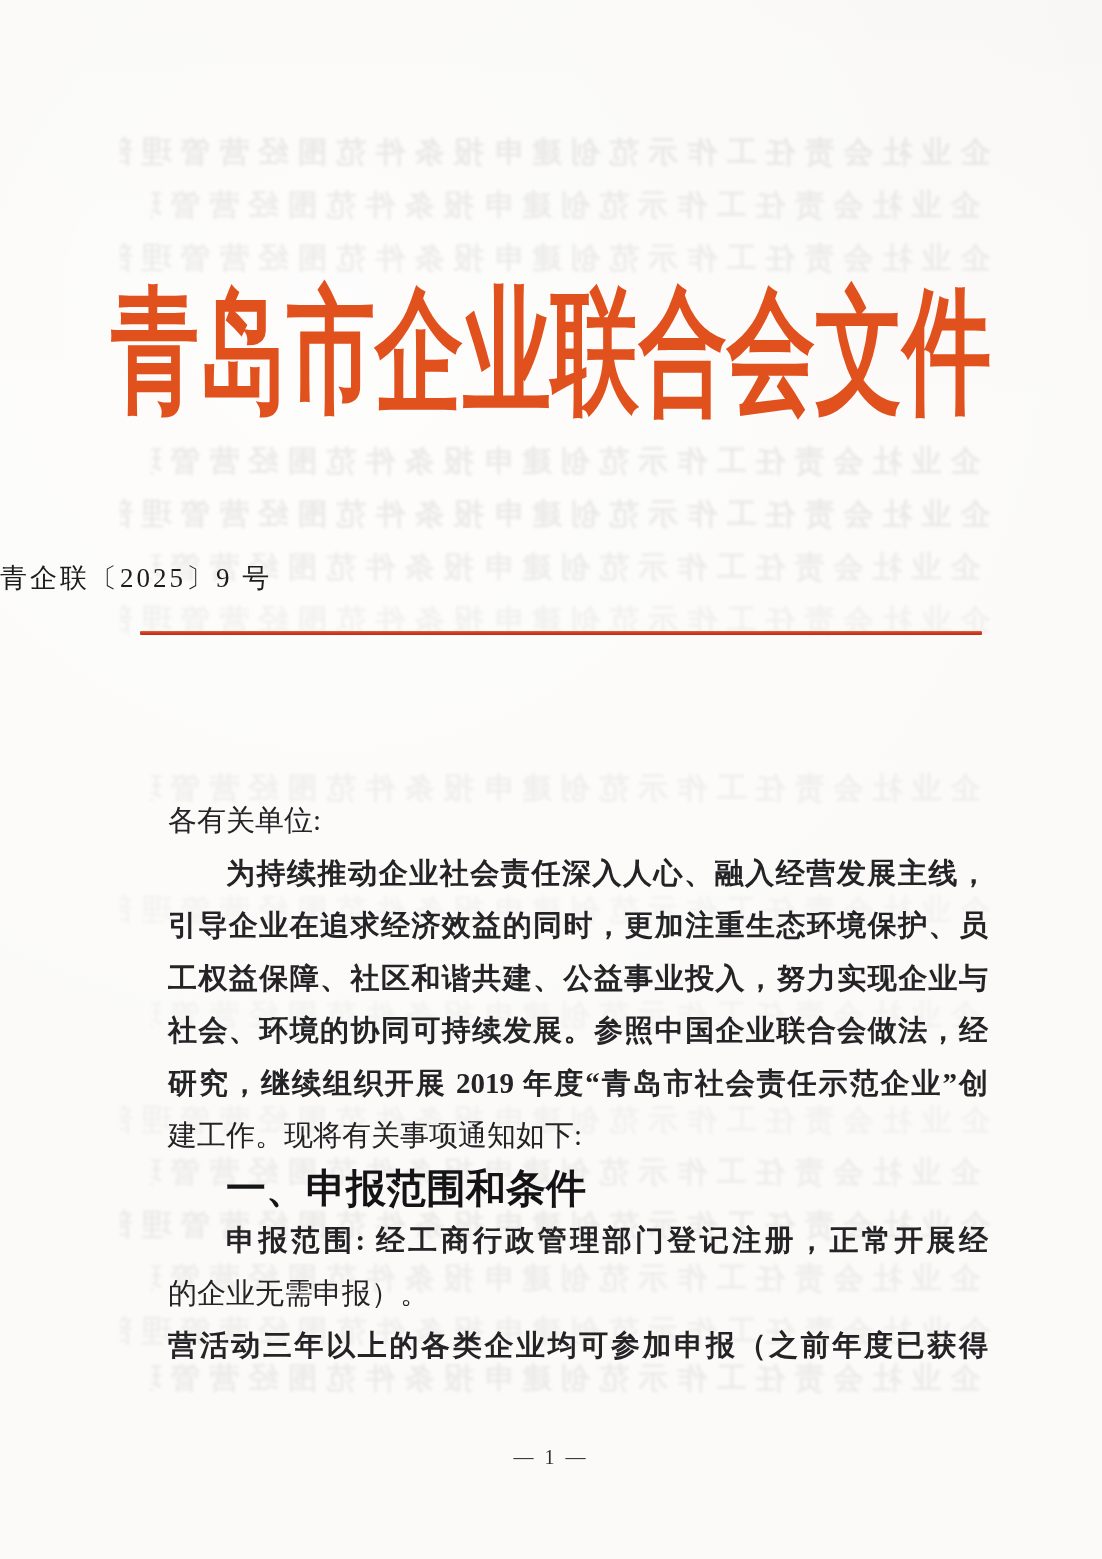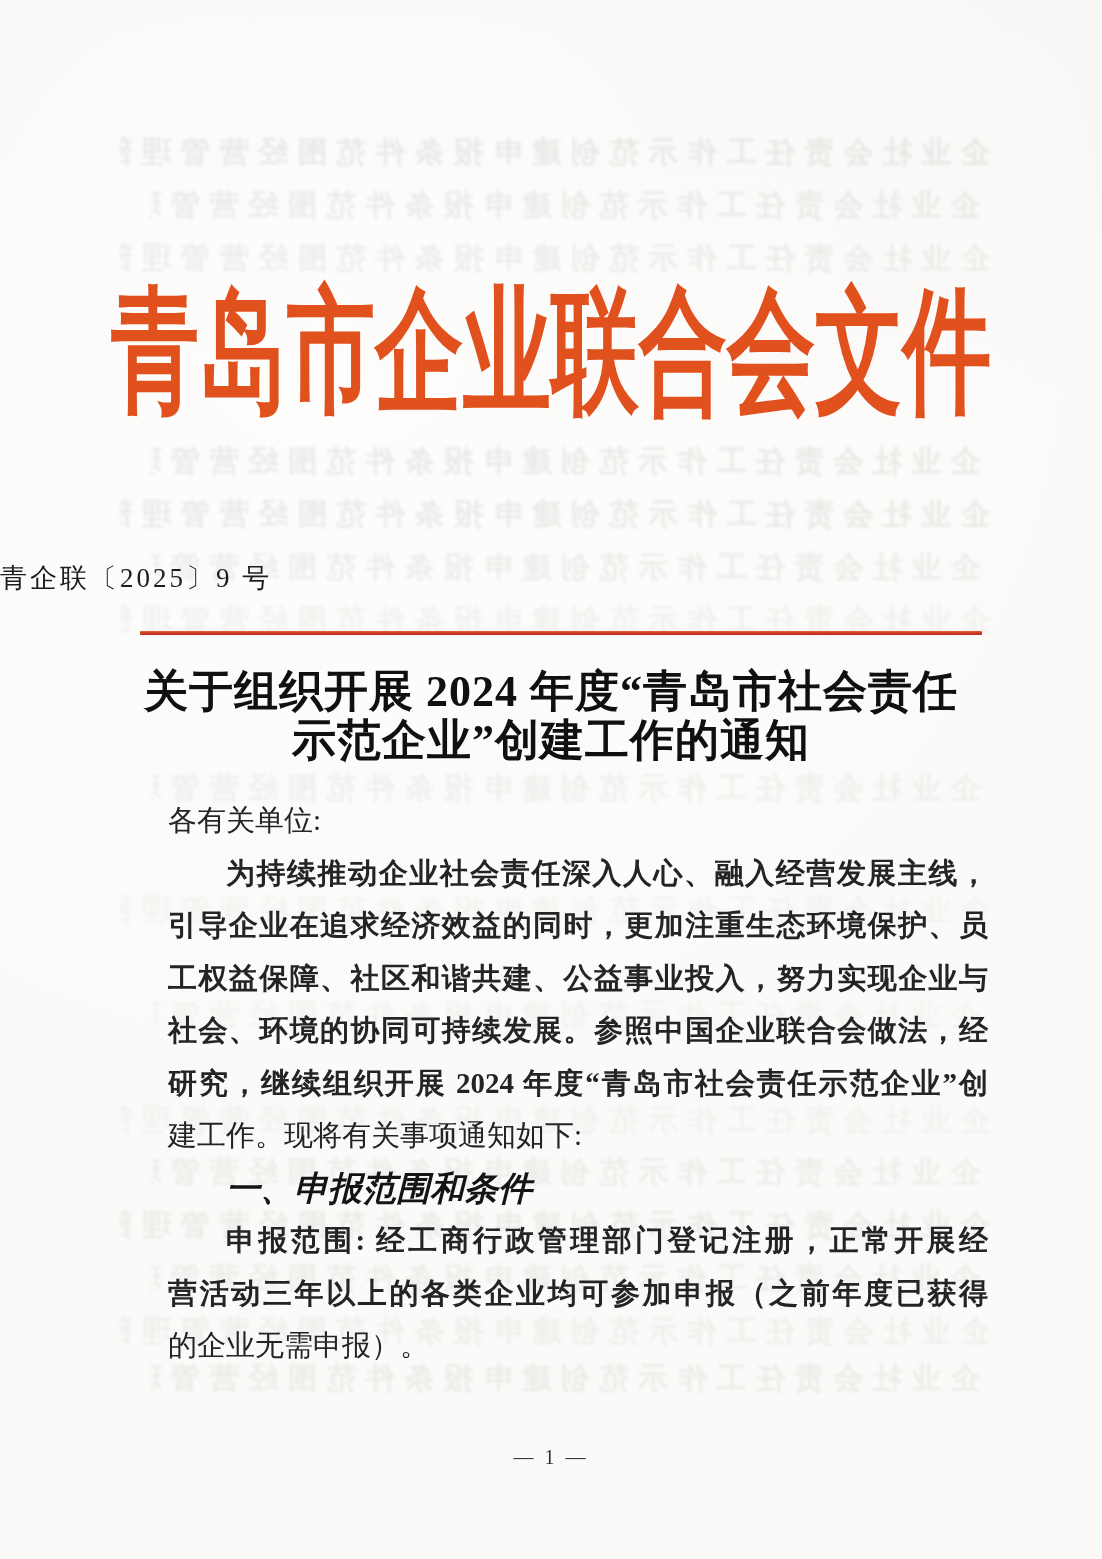--- a/index.html
+++ b/index.html
@@ -76,21 +76,21 @@
   
   .body-text{
     position:absolute;top:794px;left:168px;width:820px;
     font-size:29px;line-height:52.5px;color:#242427;
   }
   .line{min-height:52.5px;}
   .indent{text-indent:58px;}
   .justify{text-align:justify;text-align-last:justify;font-weight:bold;}
   .heading{
     font-family:"Liberation Sans","DejaVu Sans",sans-serif;
-    font-weight:700;font-size:34px;color:#141416;font-style:italic;
+    font-weight:700;font-size:40px;color:#141416;
   }
 
   
   .page-footer{
     position:absolute;top:1446px;left:0;right:0;
     text-align:center;
     font-size:20px;letter-spacing:3px;color:#2e2e30;
   }
 </style>
 </head>
@@ -116,34 +116,30 @@
     <div class="bleed">企业社会责任工作示范创建申报条件范围经营管理部门登记注册正常开展活动年度以上各类均可参加通知事项如下继续组织研究发展主线生态环境保护权益保障和谐共建公益事业投入实现协同可持续</div>
     <div class="bleed">企业社会责任工作示范创建申报条件范围经营管理部门登记注册正常开展活动年度以上各类均可参加通知事项如下继续组织研究发展主线生态环境保护权益保障和谐共建公益事业投入实现协同可持续</div>
   </div>
 
   <h1 class="org-title">青岛市企业联合会文件</h1>
 
   <div class="doc-number">青企联〔2025〕9 号</div>
 
   <div class="red-rule"></div>
 
-  <h2 class="doc-title">
-    <span class="t-line">关于组织开展 2024 年度“青岛市社会责任</span>
-    <span class="t-line">示范企业”创建工作的通知</span>
-  </h2>
 
   <main class="body-text">
     <div class="line">各有关单位:</div>
     <div class="line indent justify">为持续推动企业社会责任深入人心、融入经营发展主线，</div>
     <div class="line justify">引导企业在追求经济效益的同时，更加注重生态环境保护、员</div>
     <div class="line justify">工权益保障、社区和谐共建、公益事业投入，努力实现企业与</div>
     <div class="line justify">社会、环境的协同可持续发展。参照中国企业联合会做法，经</div>
-    <div class="line justify">研究，继续组织开展 2024 年度“青岛市社会责任示范企业”创</div>
+    <div class="line justify">研究，继续组织开展 2019 年度“青岛市社会责任示范企业”创</div>
     <div class="line">建工作。现将有关事项通知如下:</div>
     <div class="line indent heading">一、申报范围和条件</div>
     <div class="line indent justify">申报范围: 经工商行政管理部门登记注册，正常开展经</div>
+    <div class="line">的企业无需申报）。</div>
     <div class="line justify">营活动三年以上的各类企业均可参加申报（之前年度已获得</div>
-    <div class="line">的企业无需申报）。</div>
   </main>
 
   <footer class="page-footer">— 1 —</footer>
 
 </div>
 
 </body></html>

